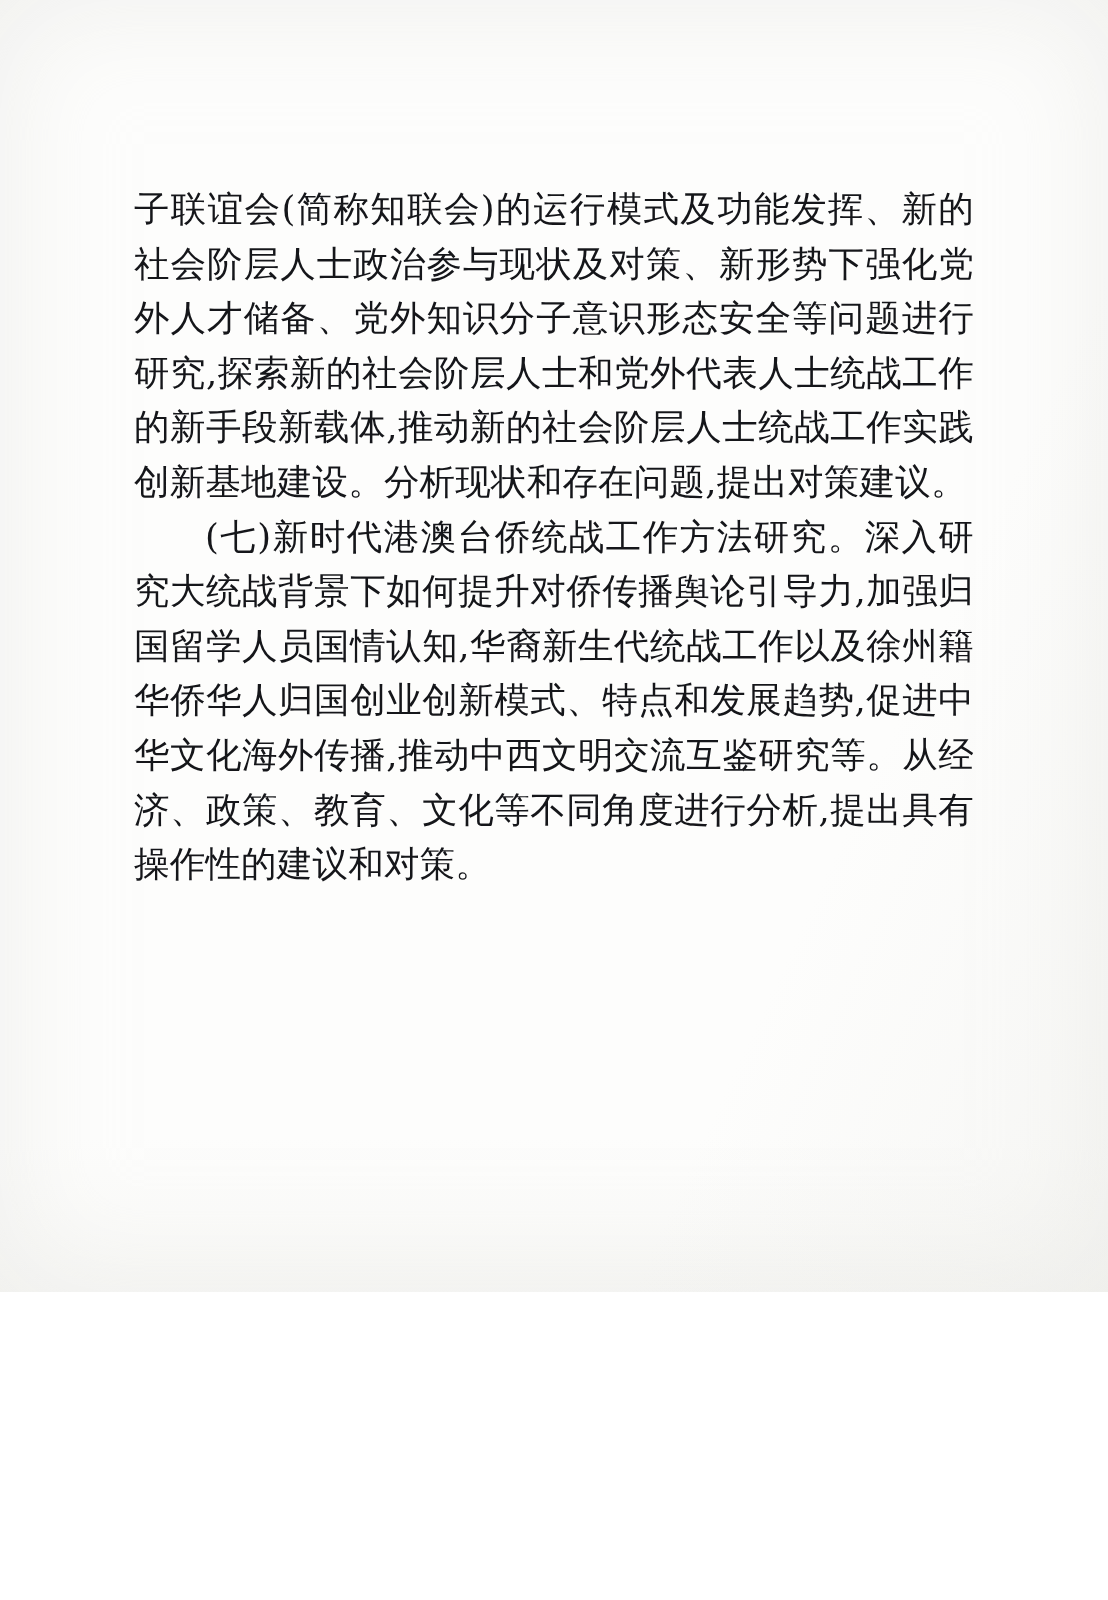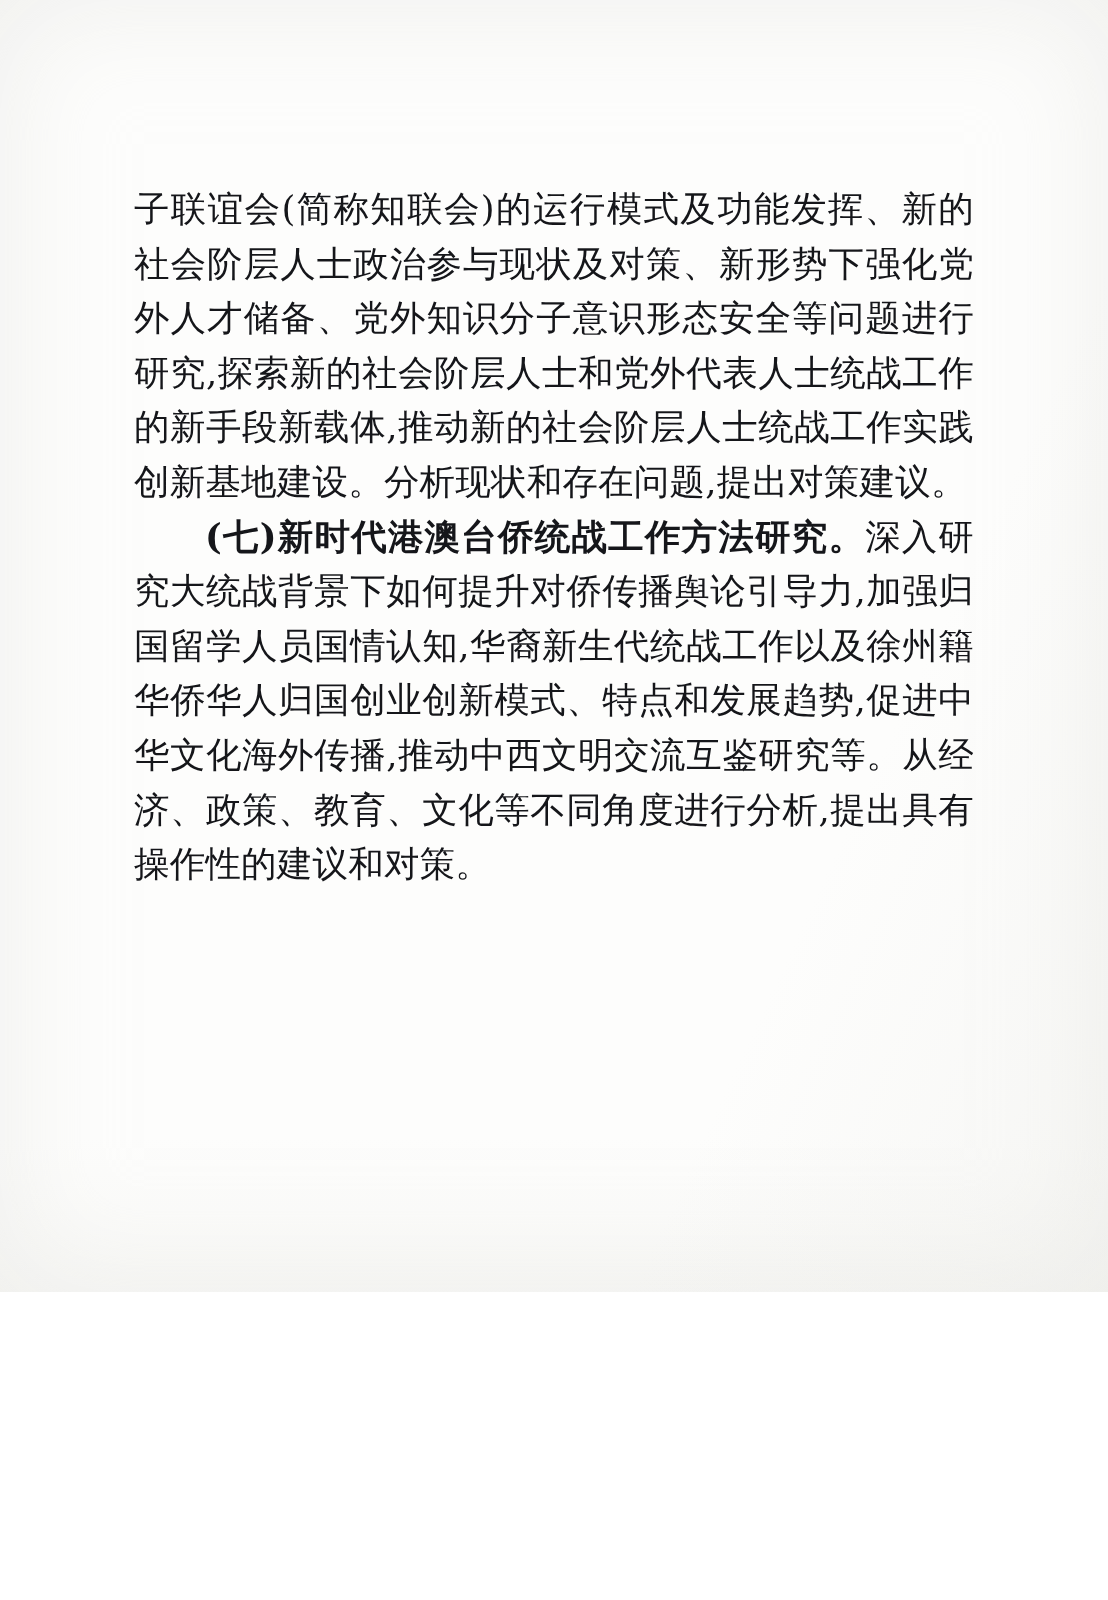--- a/index.html
+++ b/index.html
@@ -49,21 +49,21 @@
     word-break: break-all;
     -webkit-font-smoothing: antialiased;
   }
 
   p.para.indent {
     text-indent: 71px;
   }
 
   
   span.heading {
-    font-weight: 700;
+    font-weight: 400;
     letter-spacing: 0.4px;
     margin-top: 28px;
   }
 
   #page-number {
     position: absolute;
     left: 152px;
     top: 1428px;
     font-family: "DejaVu Serif", serif;
     font-size: 31px;

